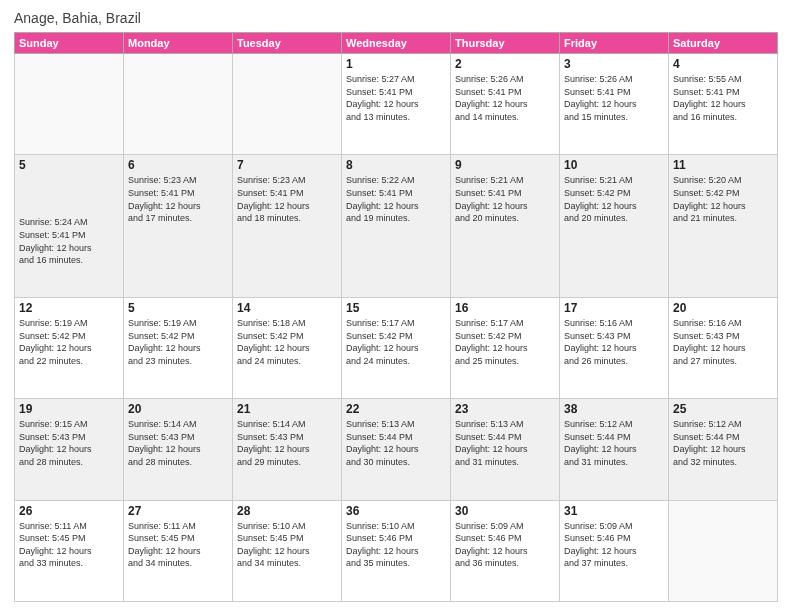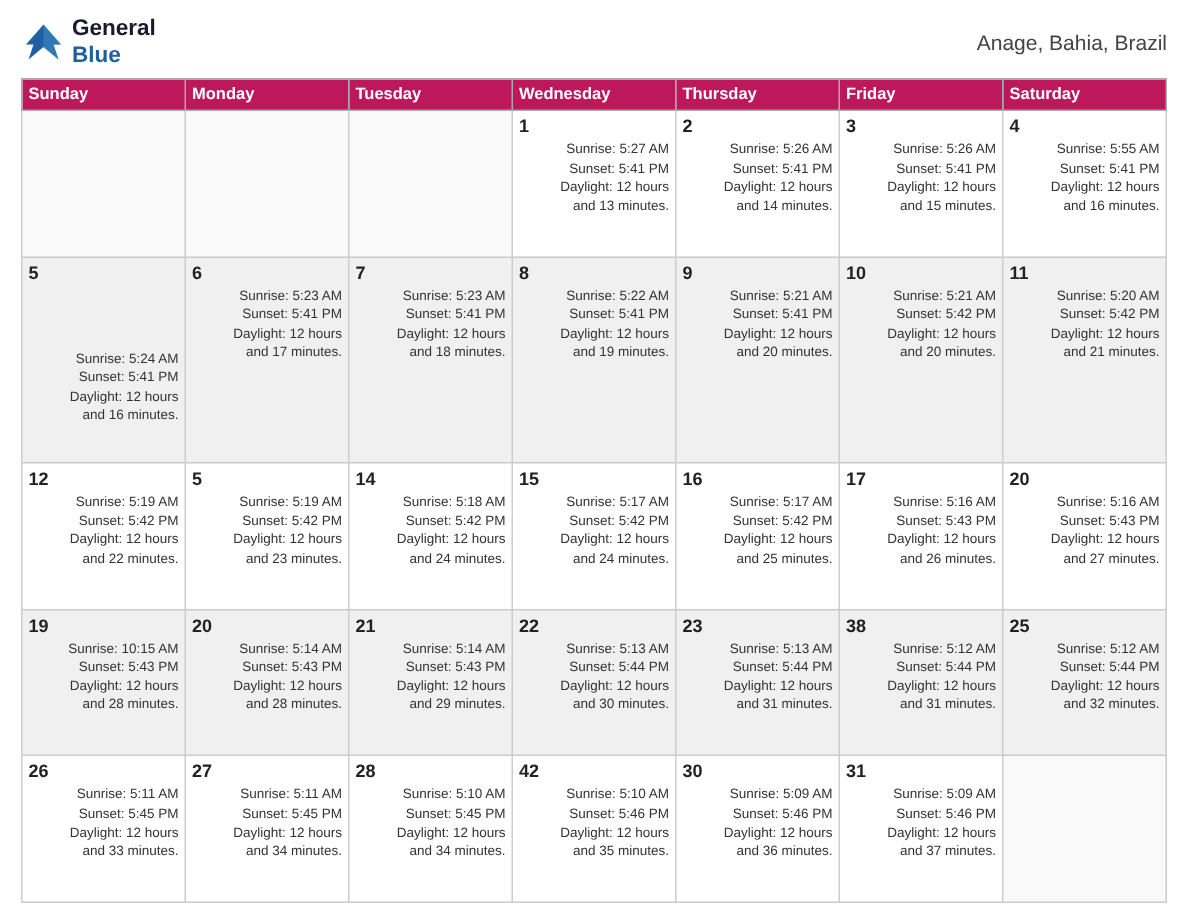--- a/index.html
+++ b/index.html
@@ -45,21 +45,21 @@
       color: #444;
     }
     .calendar {
       flex: 1;
       border: 1px solid #aaa;
       border-collapse: collapse;
       width: 100%;
       table-layout: fixed;
     }
     .calendar th {
-      background: #be185d;
+      background: #ec4899;
       color: #fff;
       font-size: 11px;
       font-weight: bold;
       padding: 4px 4px;
       border: 1px solid #aaa;
       text-align: left;
     }
     .calendar td {
       border: 1px solid #ccc;
       vertical-align: top;
@@ -74,44 +74,33 @@
     .day-num {
       font-size: 12px;
       font-weight: bold;
       display: block;
       margin-bottom: 2px;
     }
     .day-info {
       font-size: 9px;
       color: #333;
       line-height: 1.4;
-      text-align: right;
     }
     .row-shaded td {
       background: #f0f0f0;
     }
     .row-white td {
       background: #fff;
     }
   </style>
 </head>
 <body>
 
 <div class="page">
   <div class="header">
-    <div class="logo">
-      <svg class="logo-icon" viewBox="0 0 36 36">
-        <polygon points="18,4 32,20 26,20 30,32 18,22 6,32 10,20 4,20" fill="#2060a0"></polygon>
-        <polygon points="18,4 32,20 26,20 30,32 18,22" fill="#4090d0" opacity="0.5"></polygon>
-      </svg>
-      <div>
-        <div style="font-size:15px;font-weight:bold;color:#1a1a2e;line-height:1.2">General</div>
-        <div style="font-size:15px;font-weight:bold;color:#2060a0;line-height:1.2">Blue</div>
-      </div>
-    </div>
     <div class="title-block">
       <div class="location-title">Anage, Bahia, Brazil</div>
     </div>
   </div>
 
   <table class="calendar">
     <thead>
       <tr>
         <th>Sunday</th>
         <th>Monday</th>
@@ -254,21 +243,21 @@
             <span class="day-num">20</span>
             <div class="day-info" style="white-space: pre-line;">Sunrise: 5:16 AM
 Sunset: 5:43 PM
 Daylight: 12 hours
 and 27 minutes.</div>
           </td>
         </tr>
         <tr class="row-shaded">
           <td>
             <span class="day-num">19</span>
-            <div class="day-info" style="white-space: pre-line;">Sunrise: 10:15 AM
+            <div class="day-info" style="white-space: pre-line;">Sunrise: 9:15 AM
 Sunset: 5:43 PM
 Daylight: 12 hours
 and 28 minutes.</div>
           </td>
           <td>
             <span class="day-num">20</span>
             <div class="day-info" style="white-space: pre-line;">Sunrise: 5:14 AM
 Sunset: 5:43 PM
 Daylight: 12 hours
 and 28 minutes.</div>
@@ -325,21 +314,21 @@
 and 34 minutes.</div>
           </td>
           <td>
             <span class="day-num">28</span>
             <div class="day-info" style="white-space: pre-line;">Sunrise: 5:10 AM
 Sunset: 5:45 PM
 Daylight: 12 hours
 and 34 minutes.</div>
           </td>
           <td>
-            <span class="day-num">42</span>
+            <span class="day-num">36</span>
             <div class="day-info" style="white-space: pre-line;">Sunrise: 5:10 AM
 Sunset: 5:46 PM
 Daylight: 12 hours
 and 35 minutes.</div>
           </td>
           <td>
             <span class="day-num">30</span>
             <div class="day-info" style="white-space: pre-line;">Sunrise: 5:09 AM
 Sunset: 5:46 PM
 Daylight: 12 hours

